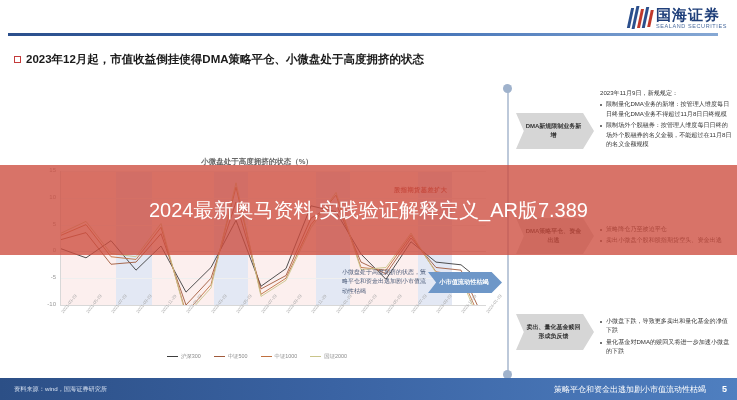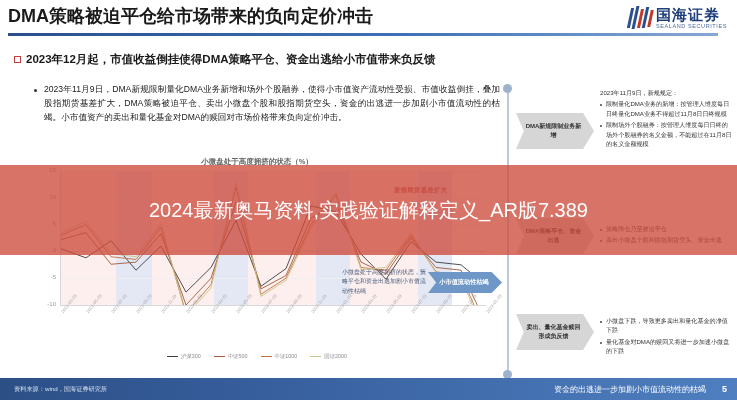--- a/index.html
+++ b/index.html
@@ -154,46 +154,41 @@
     line-height:1.35; text-align:center; width:688px;
     word-break:break-all;
   }
 </style>
 </head>
 <body>
 
 <div id="slide">
 
   <div class="hdr">
-    <div class="hdr-title">DMA策略被迫平仓给市场带来的负向定价冲击</div>
     <div class="hdr-rule"></div>
     <div class="logo">
       <div class="logo-mark">
         <i></i>
           <i></i>
           <i></i>
           <i></i>
           <i></i>
       </div>
       <div class="logo-txt">
         <div class="logo-cn">国海证券</div>
         <div class="logo-en">SEALAND SECURITIES</div>
       </div>
     </div>
   </div>
 
   <div class="subhead">
     <span class="sq"></span>
-    <span>2023年12月起，市值收益倒挂使得DMA策略平仓、资金出逃给小市值带来负反馈</span>
-  </div>
-
-  <div class="para-wrap">
-    <span class="dot"></span>
-    <div class="para">2023年11月9日，DMA新规限制量化DMA业务新增和场外个股融券，使得小市值资产流动性受损、市值收益倒挂，叠加股指期货基差扩大，DMA策略被迫平仓、卖出小微盘个股和股指期货空头，资金的出逃进一步加剧小市值流动性的枯竭。小市值资产的卖出和量化基金对DMA的赎回对市场价格带来负向定价冲击。</div>
-  </div>
+    <span>2023年12月起，市值收益倒挂使得DMA策略平仓、小微盘处于高度拥挤的状态</span>
+  </div>
+
 
   <div class="chart-panel">
     <div class="chart-title">小微盘处于高度拥挤的状态（%）</div>
     <div class="plot" id="plot">
         <div class="band red" style="left: 0px; width: 55.25px;"></div>
         <div class="band blue" style="left: 55.25px; width: 36.125px;"></div>
         <div class="band red" style="left: 91.375px; width: 61.625px;"></div>
         <div class="band blue" style="left: 153px; width: 34px;"></div>
         <div class="band red" style="left: 187px; width: 68px;"></div>
         <div class="band blue" style="left: 255px; width: 34px;"></div>
@@ -305,18 +300,18 @@
     </div>
   </div>
 
   <div class="wm">
     <div class="wm-text">2024最新奥马资料,实践验证解释定义_AR版7.389</div>
   </div>
 
   <div class="footer">
     <div class="foot-left">资料来源：wind，国海证券研究所</div>
     <div class="foot-right">
-      <div class="foot-note">资金的出逃进一步加剧小市值流动性的枯竭</div>
+      <div class="foot-note">策略平仓和资金出逃加剧小市值流动性枯竭</div>
       <div class="foot-page">5</div>
     </div>
   </div>
 
 </div>
 
 </body></html>

